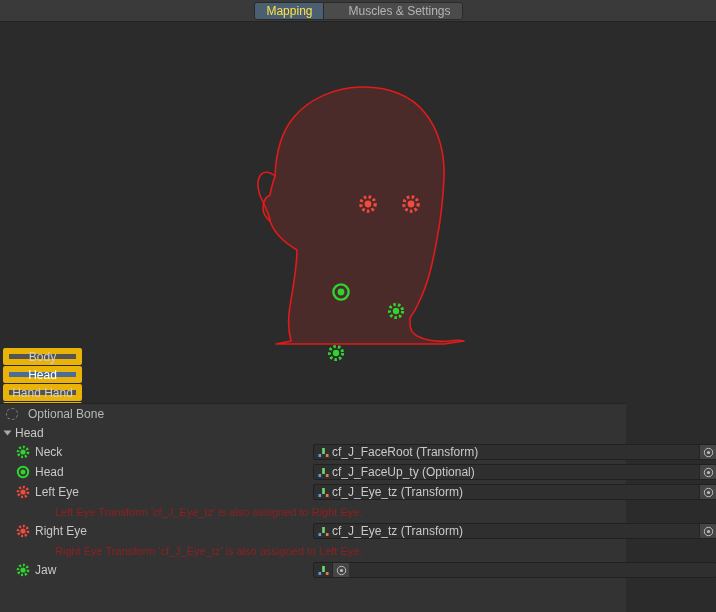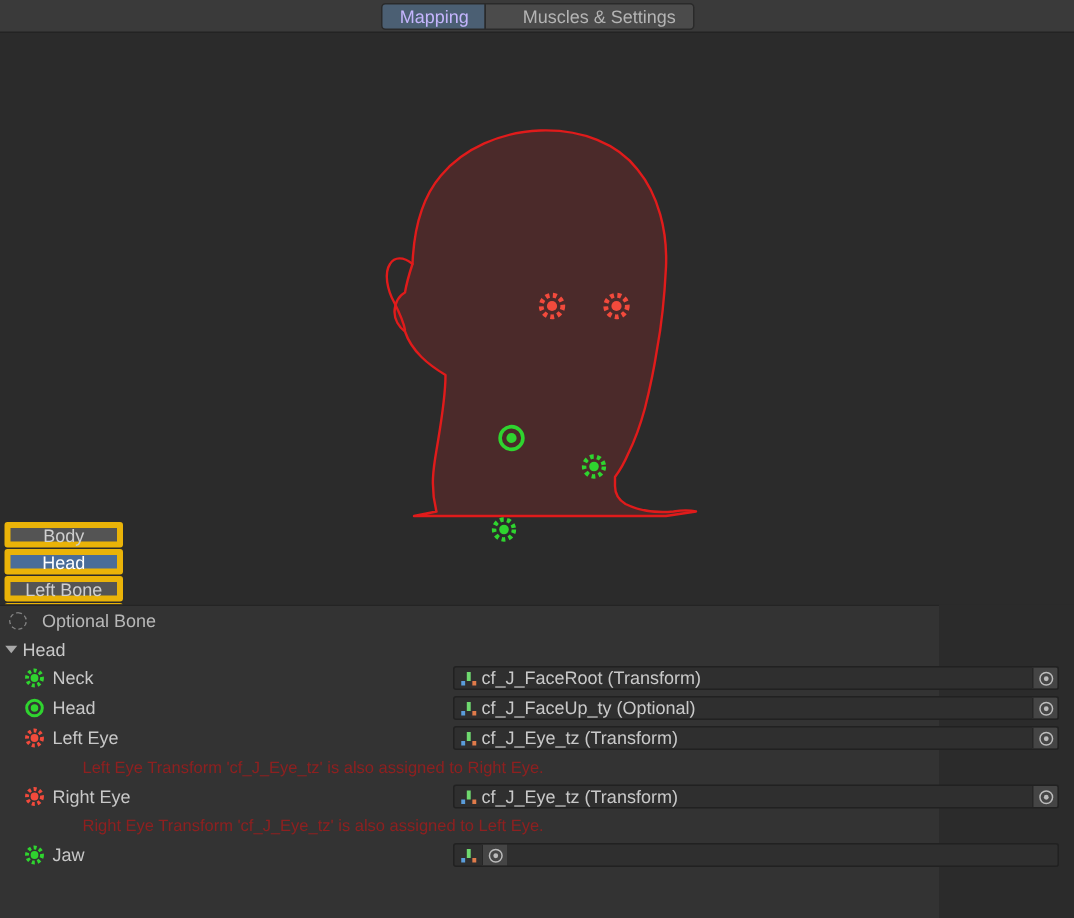--- a/index.html
+++ b/index.html
@@ -35,21 +35,21 @@
     font-size: 12px;
     color: #b4b4b4;
     background: #4b4b4b;
     border: 1px solid #2a2a2a;
     margin-right: -1px;
     cursor: default;
     white-space: nowrap;
   }
   .tab:first-child { border-radius: 3px 0 0 3px; }
   .tab:last-child  { border-radius: 0 3px 3px 0; padding-left: 24px; }
-  .tab.active { background: #4b5f73; color: #c4b5fd; }
+  .tab.active { background: #4b5f73; color: #fde047; }
 
   
   .viewport {
     position: absolute;
     left: 0; top: 22px;
     width: 716px;
     height: 381px;
     background: #2b2b2b;
     overflow: hidden;
   }
@@ -59,21 +59,21 @@
   .part-buttons {
     position: absolute;
     left: 3px;
     top: 326px;
     width: 79px;
   }
   .part-btn {
     height: 17px;
     margin-bottom: 1px;
     background: #545454;
-    border: 4px solid #eab308;
+    border: 6px solid #eab308;
     border-radius: 2px;
     display: flex;
     align-items: center;
     justify-content: center;
     font-size: 12px;
     color: #cfcfcf;
     cursor: default;
   }
   .part-btn.selected { background: #4a6d99; color: #ffffff; }
 
@@ -130,21 +130,21 @@
   .bone-icon {
     width: 14px; height: 14px;
     margin-left: 16px;
     margin-right: 5px;
     flex: none;
   }
   .bone-label { font-size: 12px; color: #c8c8c8; }
 
   .bone-field {
     position: absolute;
-    left: 302px;
+    left: 313px;
     top: 2px;
     width: 404px;
     height: 16px;
     background: #2f2f2f;
     border: 1px solid #212121;
     border-radius: 2px;
     display: flex;
     align-items: center;
     overflow: hidden;
   }
@@ -243,21 +243,21 @@
 
     <g>
       <circle cx="336" cy="331" r="6.6" fill="none" stroke="#2fd42f" stroke-width="3" stroke-dasharray="2.5 2.2"></circle>
       <circle cx="336" cy="331" r="3.2" fill="#2fd42f"></circle>
     </g>
   </svg>
 
   <div class="part-buttons">
     <div class="part-btn">Body</div>
     <div class="part-btn selected">Head</div>
-    <div class="part-btn">Left Bone</div>
+    <div class="part-btn">Hand Hand</div>
     <div class="part-btn">Right Hand</div>
   </div>
 </div>
 
 <div class="mapping-panel">
 
   <div class="optional-row">
     <div class="optional-circle"></div>
     <span class="optional-label">Optional Bone</span>
   </div>

